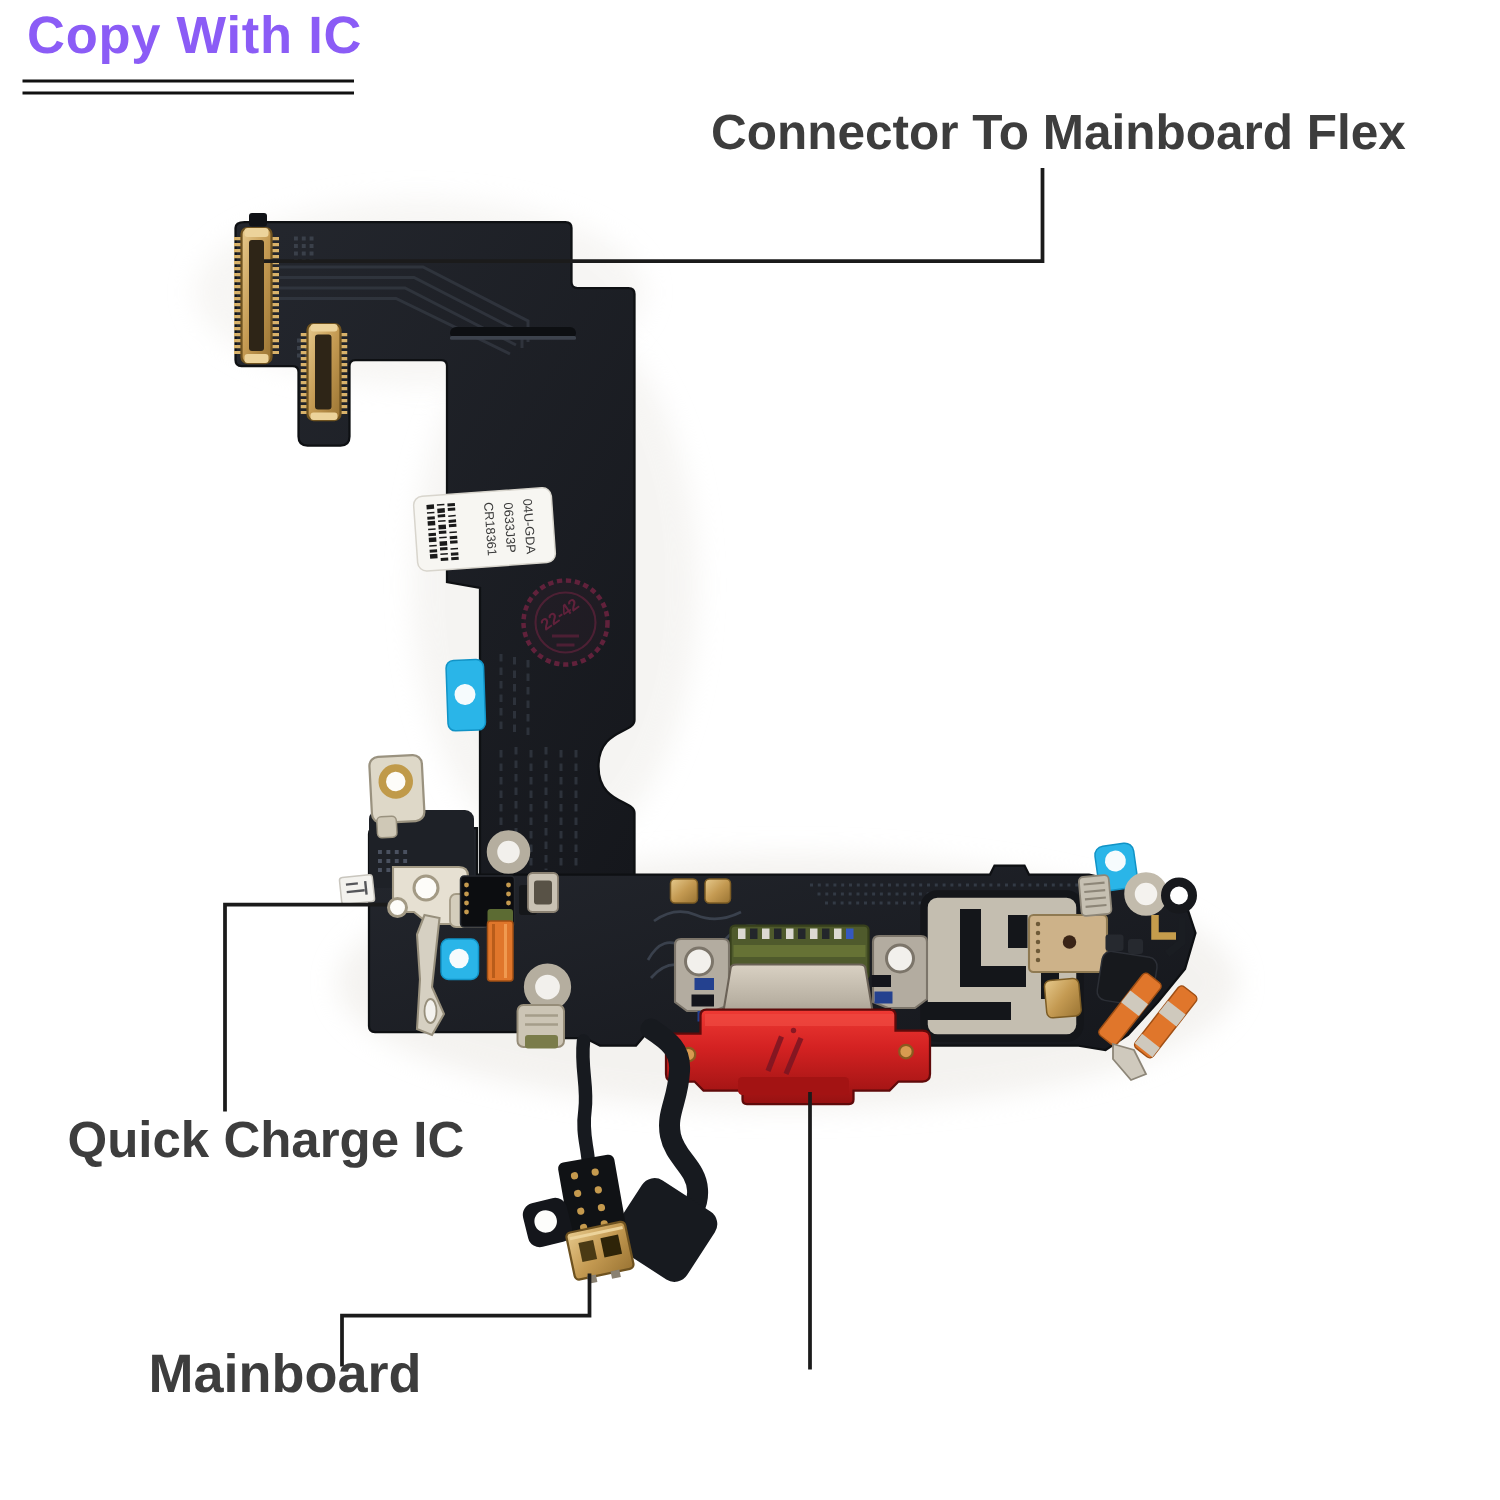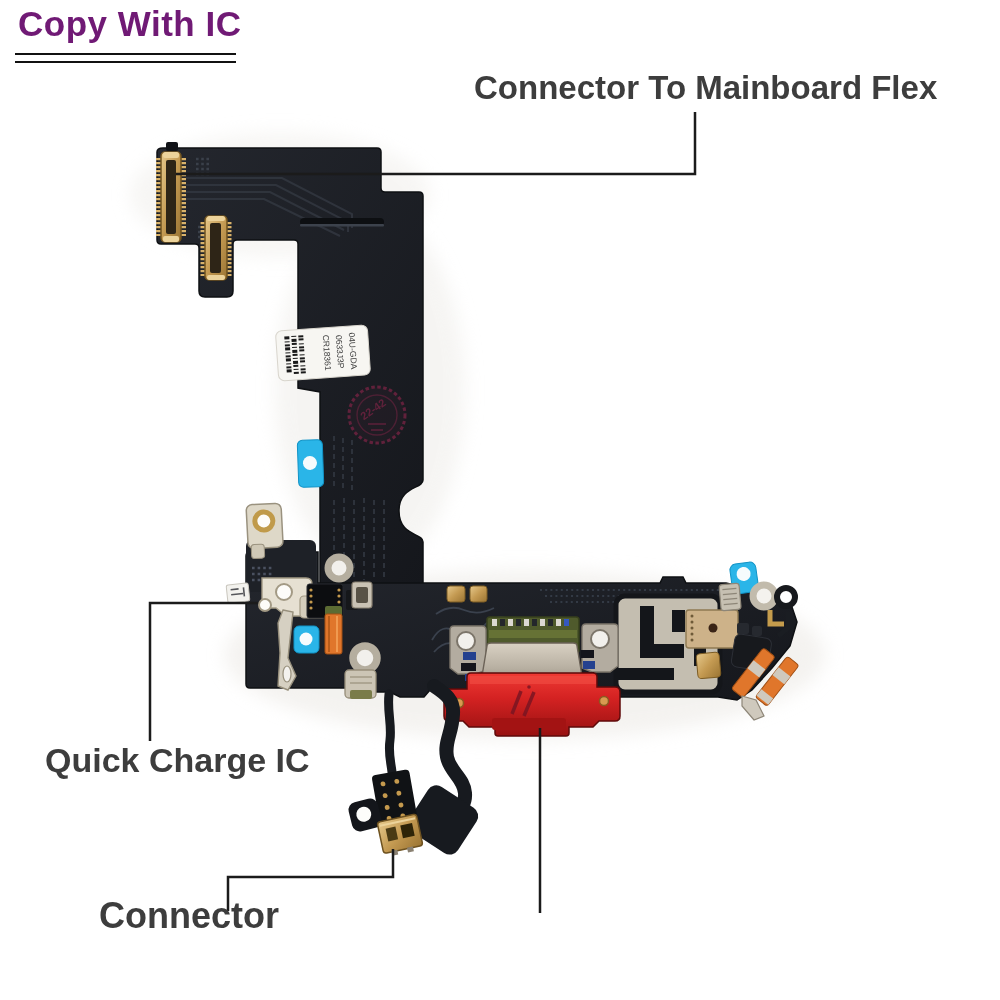--- a/index.html
+++ b/index.html
@@ -2,21 +2,21 @@
 <html><head>
 <meta charset="utf-8">
 <style>
   html,body{margin:0;padding:0;background:#ffffff;}
   .stage{
     position:relative;width:1000px;height:1000px;background:#ffffff;overflow:hidden;
     font-family:"Liberation Sans","DejaVu Sans",sans-serif;
   }
   .photo-svg{position:absolute;left:0;top:0;}
   .txt{position:absolute;font-weight:bold;white-space:nowrap;}
-  .title-text{left:18px;top:4px;font-size:35px;letter-spacing:.5px;color:#701a75;}
+  .title-text{left:18px;top:4px;font-size:35px;letter-spacing:.5px;color:#8b5cf6;}
   .lbl{color:#3d3d3d;}
   .lbl-connector{left:474px;top:69px;font-size:33px;}
   .lbl-quick-charge{left:45px;top:741px;font-size:34px;}
   .lbl-microphone{left:99px;top:895px;font-size:36px;}
   .lbl-usb{left:383px;top:902px;font-size:36px;}
 </style>
 </head>
 <body>
 
 <div class="stage">
@@ -386,15 +386,15 @@
       <path d="M 176 174 H 695 V 112"></path>
       <path d="M 258 603 H 150 V 741"></path>
       <path d="M 540 728 V 913"></path>
       <path d="M 393 849 V 877 H 228 V 911"></path>
     </g>
   </svg>
 
   <div class="txt title-text">Copy With IC</div>
   <div class="txt lbl lbl-quick-charge">Quick Charge IC</div>
   <div class="txt lbl lbl-connector">Connector To Mainboard Flex</div>
-  <div class="txt lbl lbl-microphone">Connector</div>
+  <div class="txt lbl lbl-microphone">Mainboard</div>
 
 </div>
 
 </body></html>

